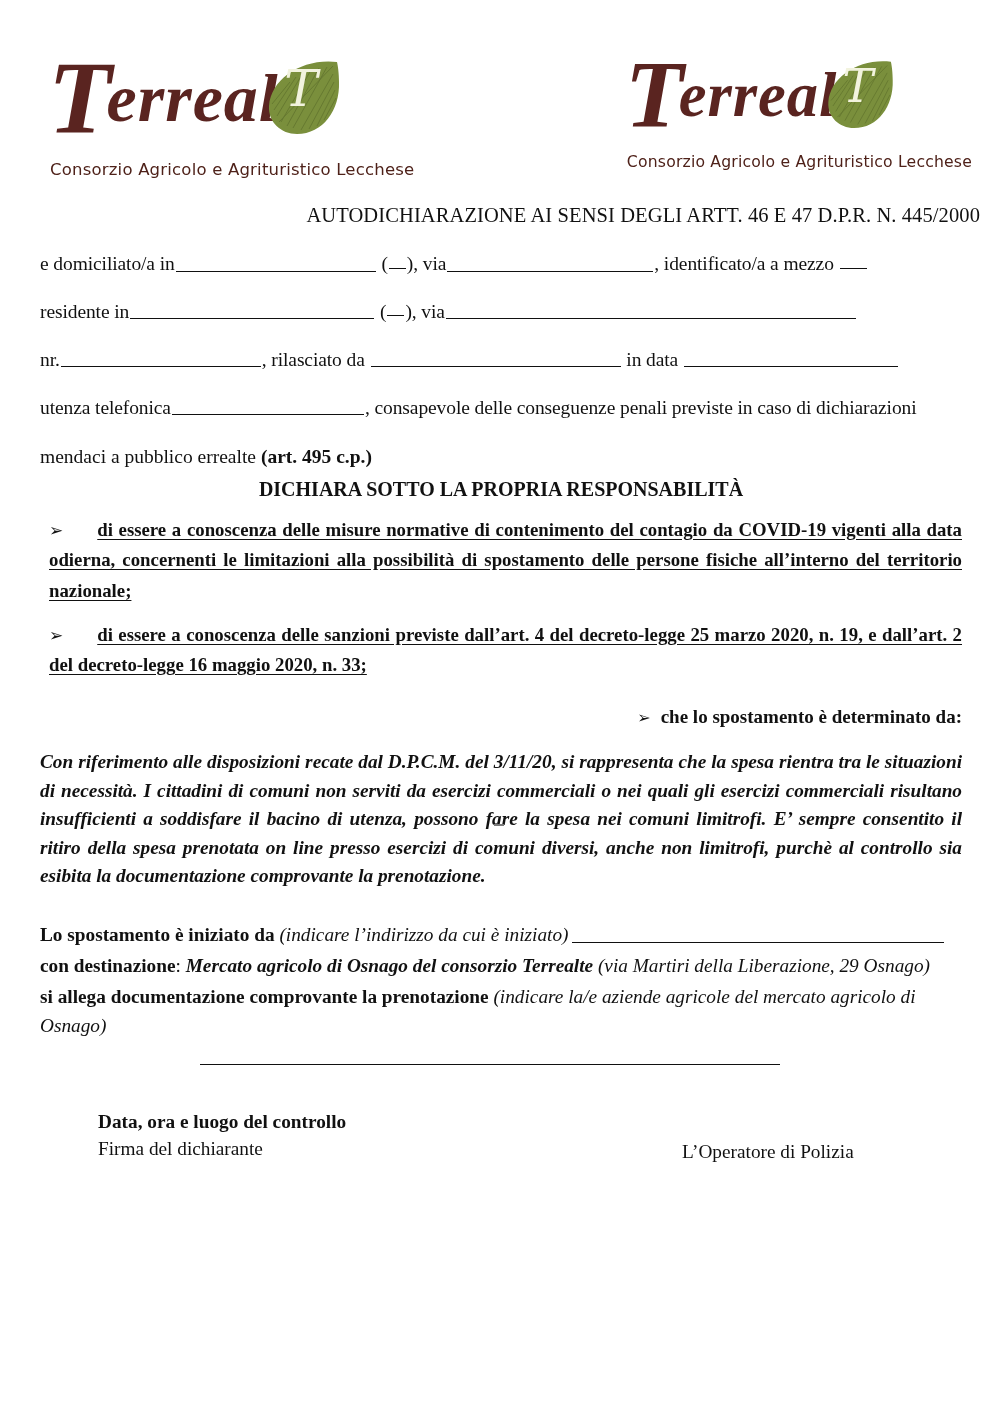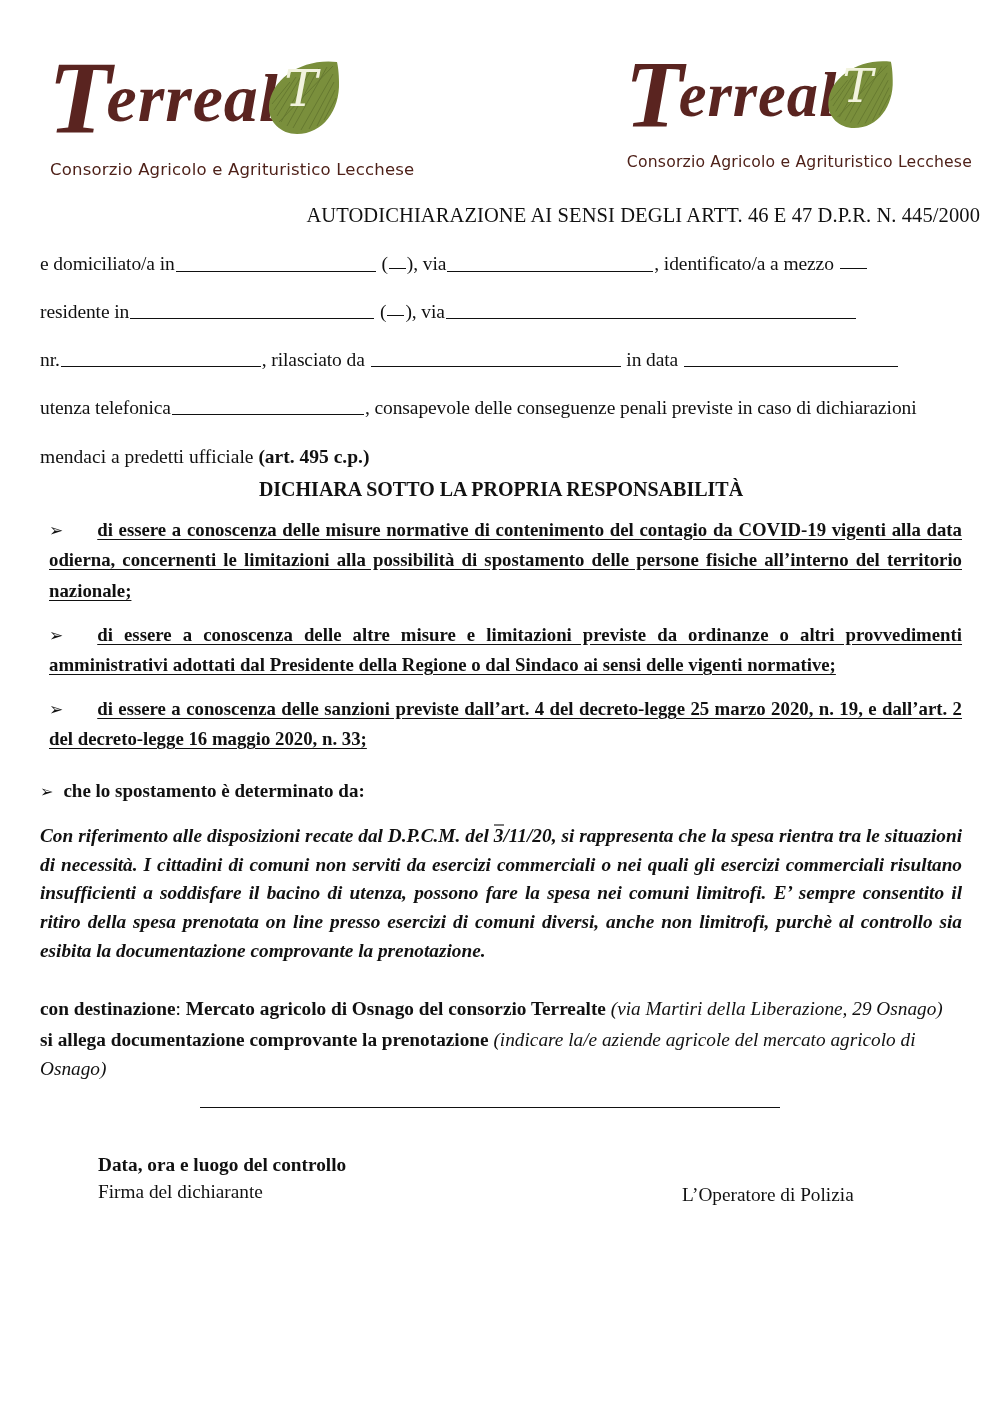--- a/index.html
+++ b/index.html
@@ -156,20 +156,21 @@
     text-decoration: underline;
     text-underline-offset: 3px;
   }
   .bullet-block.tight {
     line-height: 1.6;
   }
   .bullet-plain {
     margin-top: 26px;
     font-size: 19px;
     font-weight: bold;
+    text-align: right;
   }
   .bullet-plain .arrow {
     font-family: "DejaVu Sans", sans-serif;
     font-weight: normal;
     font-size: 16px;
     margin-right: 10px;
   }
 
   .motivi {
     margin-top: 16px;
@@ -193,21 +194,21 @@
     font-weight: bold;
     font-style: italic;
   }
 
   .final-block {
     margin-top: 30px;
     font-size: 19.3px;
     line-height: 1.5;
   }
   .final-block .b { font-weight: bold; }
-  .final-block .bi { font-weight: bold; }
+  .final-block .bi { font-weight: bold; font-style: italic; }
   .final-block .i { font-style: italic; }
   .final-line {
     margin-top: 2px;
   }
   .rule-inline {
     display: inline-block;
     border-bottom: 1.5px solid #111;
     height: 0.9em;
     vertical-align: -2px;
     width: 372px;
@@ -321,45 +322,46 @@
 
     <div class="form-line">
       <span>nr.</span><span class="blank" style="width:200px"></span><span>, rilasciato da</span> <span class="blank" style="width:250px"></span> <span>in data</span> <span class="blank" style="width:214px"></span>
     </div>
 
     <div class="form-line">
       <span>utenza telefonica</span><span class="blank" style="width:192px"></span><span>, consapevole delle conseguenze penali previste in caso di dichiarazioni</span>
     </div>
 
     <div class="para">
-      <span>mendaci a predetti ufficiale </span><strong>(art. 495 c.p.)</strong>
+      <span>mendaci a pubblico errealte </span><strong>(art. 495 c.p.)</strong>
     </div>
 
     <div class="center-head">DICHIARA SOTTO LA PROPRIA RESPONSABILITÀ</div>
 
     <div class="bullet-block underlined">
       <span class="arrow">➢</span><span class="btext">di essere a conoscenza delle misure normative di contenimento del contagio da COVID-19 vigenti alla data odierna, concernenti le limitazioni alla possibilità di spostamento delle persone fisiche all’interno del territorio nazionale;</span>
     </div>
 
-    <div class="bullet-block underlined tight">
-      <span class="arrow">➢</span><span class="btext">di essere a conoscenza delle altre misure e limitazioni previste da ordinanze o altri provvedimenti amministrativi adottati dal Presidente della Regione o dal Sindaco ai sensi delle vigenti normative;</span>
-    </div>
 
     <div class="bullet-block underlined tight">
       <span class="arrow">➢</span><span class="btext">di essere a conoscenza delle sanzioni previste dall’art. 4 del decreto-legge 25 marzo 2020, n. 19, e dall’art. 2 del decreto-legge 16 maggio 2020, n. 33;</span>
     </div>
 
     <div class="bullet-plain">
       <span class="arrow">➢</span><span>che lo spostamento è determinato da:</span>
     </div>
 
 
     <div class="dpcm">Con riferimento alle disposizioni recate dal D.P.C.M. del 3/11/20, si rappresenta che la spesa rientra tra le situazioni di necessità. I cittadini di comuni non serviti da esercizi commerciali o nei quali gli esercizi commerciali risultano insufficienti a soddisfare il bacino di utenza, possono fare la spesa nei comuni limitrofi.  E’ sempre consentito il ritiro della spesa prenotata on line presso esercizi di comuni diversi, anche non limitrofi, purchè al controllo sia esibita la documentazione comprovante la prenotazione.</div>
 
     <div class="final-block">
+      <div class="final-line">
+        <span class="b">Lo spostamento è iniziato da</span>
+        <span class="i">(indicare l’indirizzo da cui è iniziato)</span><span class="rule-inline"></span>
+      </div>
       <div class="final-line">
         <span class="b">con destinazione</span><span>: </span><span class="bi">Mercato agricolo di Osnago del consorzio Terrealte</span>
         <span class="i">(via Martiri della Liberazione, 29 Osnago)</span>
       </div>
       <div class="final-line">
         <span class="b">si allega documentazione comprovante la prenotazione</span>
         <span class="i">(indicare la/e aziende agricole del mercato agricolo di Osnago)</span>
       </div>
       <div class="rule-center"></div>
     </div>

